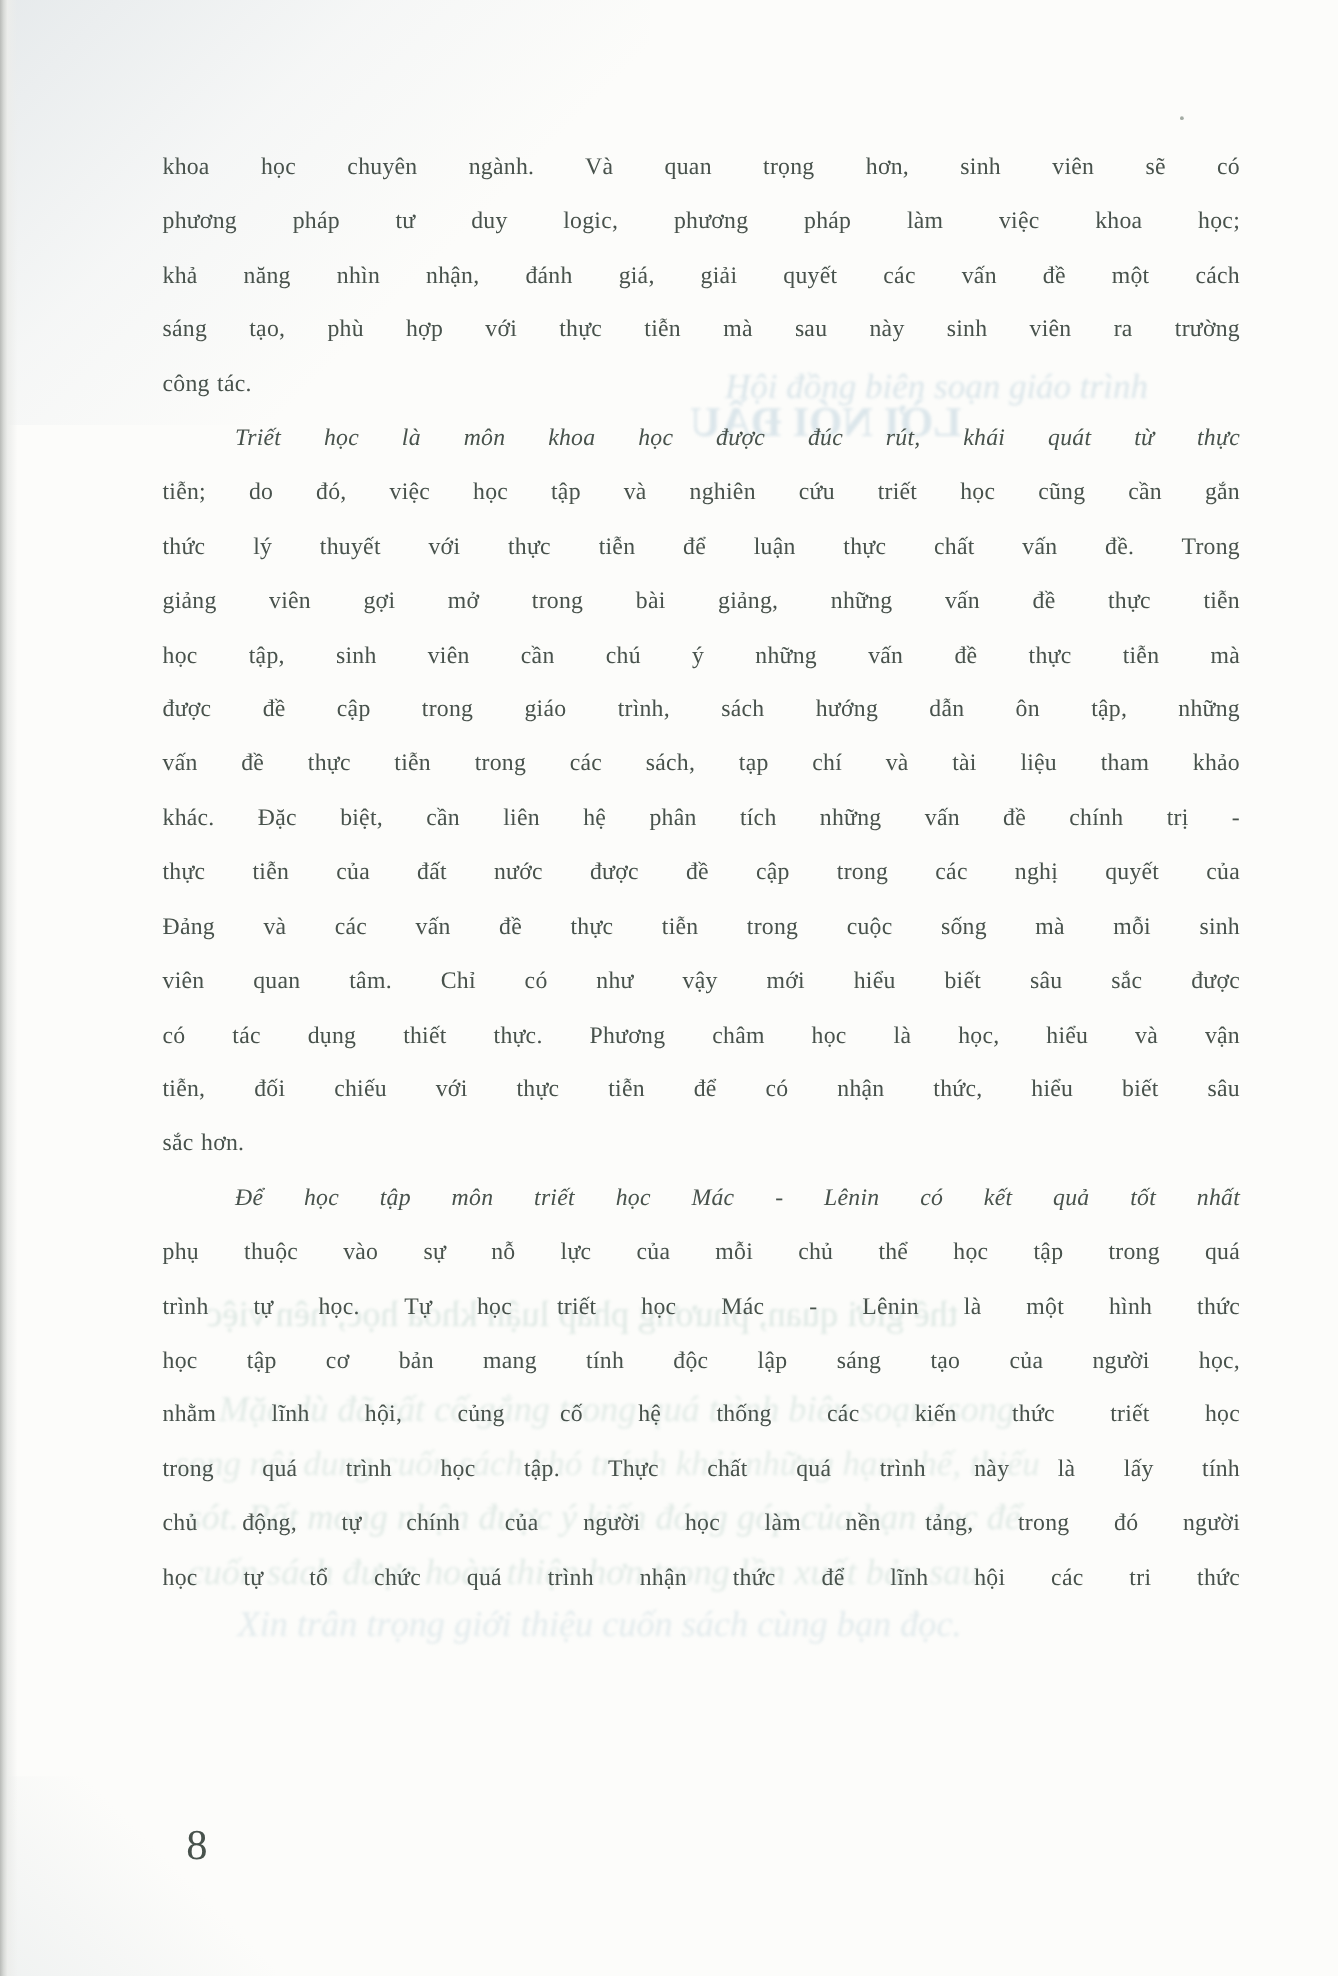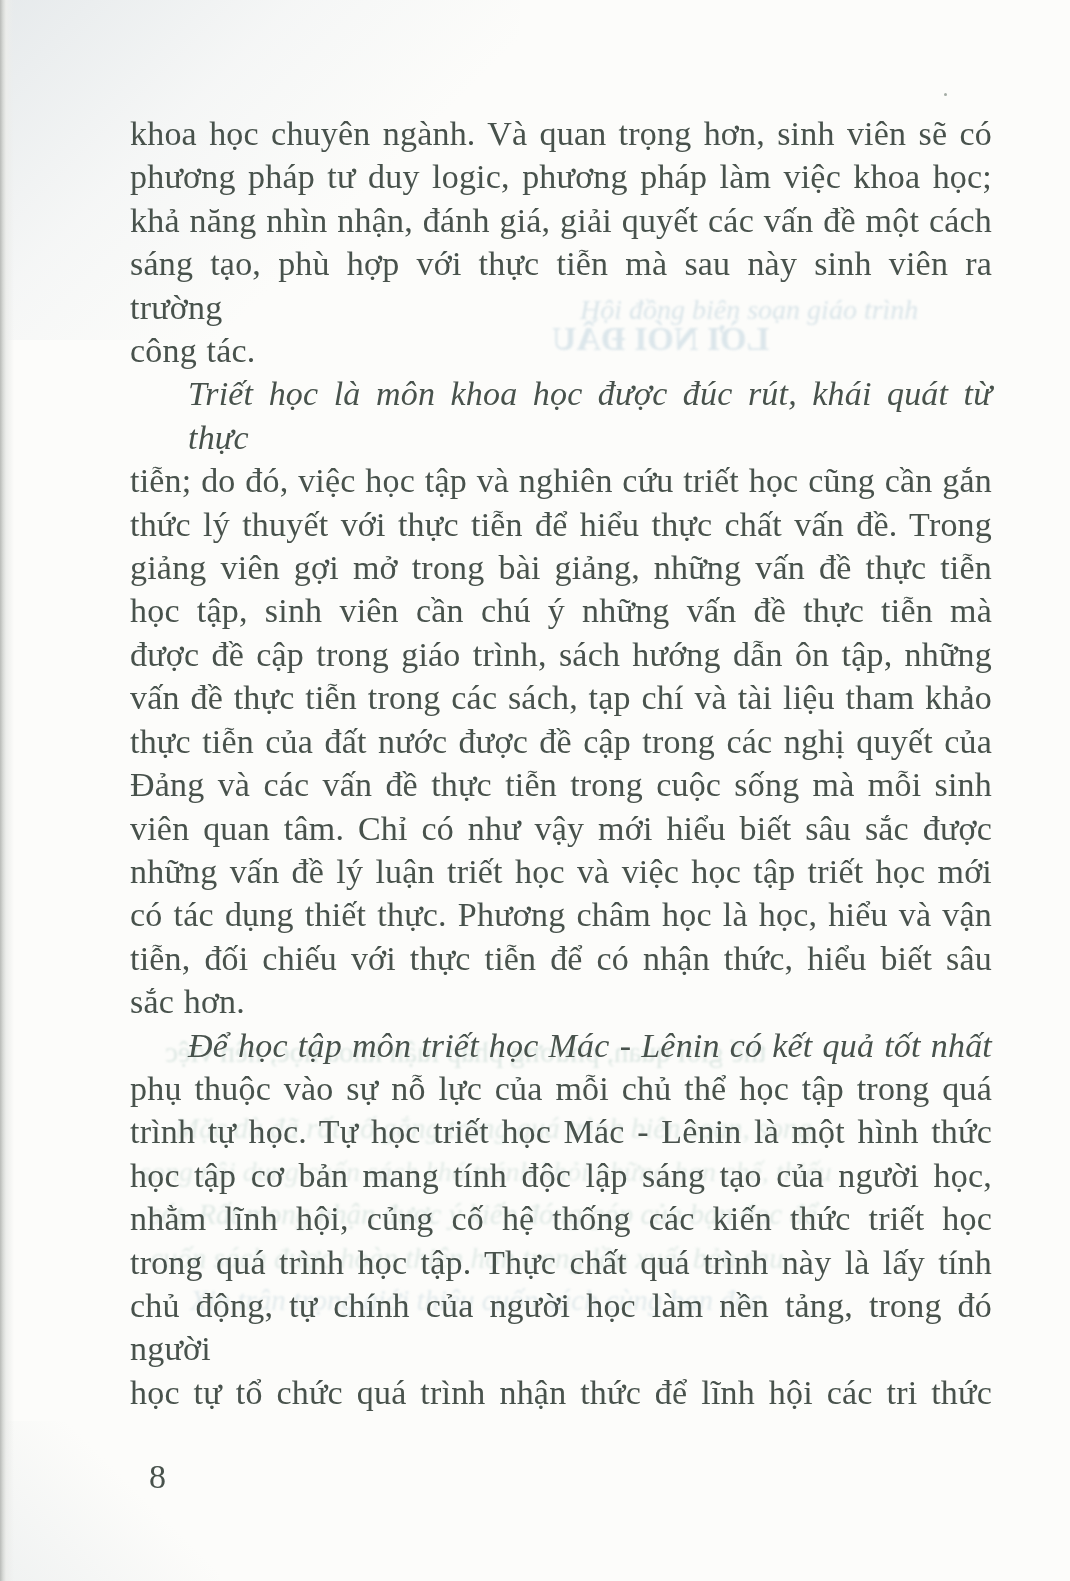--- a/index.html
+++ b/index.html
@@ -27,21 +27,21 @@
     background: linear-gradient(135deg, rgba(223,228,231,0.75) 0%, rgba(235,238,240,0.4) 35%, rgba(252,252,250,0) 65%);
   }
   .corner-wash-bottom {
     position: absolute; left: 0; bottom: 0; width: 220px; height: 160px;
     background: linear-gradient(45deg, rgba(228,232,233,0.5) 0%, rgba(252,252,250,0) 60%);
   }
   .text-block {
     position: absolute;
     left: 130px; top: 112px; width: 862px;
     color: var(--ink, #48524c);
-    font-size: 34px;
+    font-size: 19px;
     line-height: 43.4px;
   }
   .para { margin: 0; }
   .line {
     text-align: justify;
     text-align-last: justify;
     letter-spacing: 0.2px;
     word-spacing: 1px;
   }
   .line.indent { padding-left: 58px; font-style: italic; }
@@ -91,29 +91,29 @@
       <div class="para">
         <div class="line">khoa học chuyên ngành. Và quan trọng hơn, sinh viên sẽ có</div>
         <div class="line">phương pháp tư duy logic, phương pháp làm việc khoa học;</div>
         <div class="line">khả năng nhìn nhận, đánh giá, giải quyết các vấn đề một cách</div>
         <div class="line">sáng tạo, phù hợp với thực tiễn mà sau này sinh viên ra trường</div>
         <div class="line endline">công tác.</div>
       </div>
       <div class="para">
         <div class="line indent">Triết học là môn khoa học được đúc rút, khái quát từ thực</div>
         <div class="line">tiễn; do đó, việc học tập và nghiên cứu triết học cũng cần gắn</div>
-        <div class="line">thức lý thuyết với thực tiễn để hiểu thực chất vấn đề. Trong</div>
+        <div class="line">thức lý thuyết với thực tiễn để luận thực chất vấn đề. Trong</div>
         <div class="line">giảng viên gợi mở trong bài giảng, những vấn đề thực tiễn</div>
         <div class="line">học tập, sinh viên cần chú ý những vấn đề thực tiễn mà</div>
         <div class="line">được đề cập trong giáo trình, sách hướng dẫn ôn tập, những</div>
         <div class="line">vấn đề thực tiễn trong các sách, tạp chí và tài liệu tham khảo</div>
+        <div class="line">khác. Đặc biệt, cần liên hệ phân tích những vấn đề chính trị -</div>
         <div class="line">thực tiễn của đất nước được đề cập trong các nghị quyết của</div>
         <div class="line">Đảng và các vấn đề thực tiễn trong cuộc sống mà mỗi sinh</div>
         <div class="line">viên quan tâm. Chỉ có như vậy mới hiểu biết sâu sắc được</div>
-        <div class="line">những vấn đề lý luận triết học và việc học tập triết học mới</div>
         <div class="line">có tác dụng thiết thực. Phương châm học là học, hiểu và vận</div>
         <div class="line">tiễn, đối chiếu với thực tiễn để có nhận thức, hiểu biết sâu</div>
         <div class="line endline">sắc hơn.</div>
       </div>
       <div class="para">
         <div class="line indent">Để học tập môn triết học Mác - Lênin có kết quả tốt nhất</div>
         <div class="line">phụ thuộc vào sự nỗ lực của mỗi chủ thể học tập trong quá</div>
         <div class="line">trình tự học. Tự học triết học Mác - Lênin là một hình thức</div>
         <div class="line">học tập cơ bản mang tính độc lập sáng tạo của người học,</div>
         <div class="line">nhằm lĩnh hội, củng cố hệ thống các kiến thức triết học</div>

